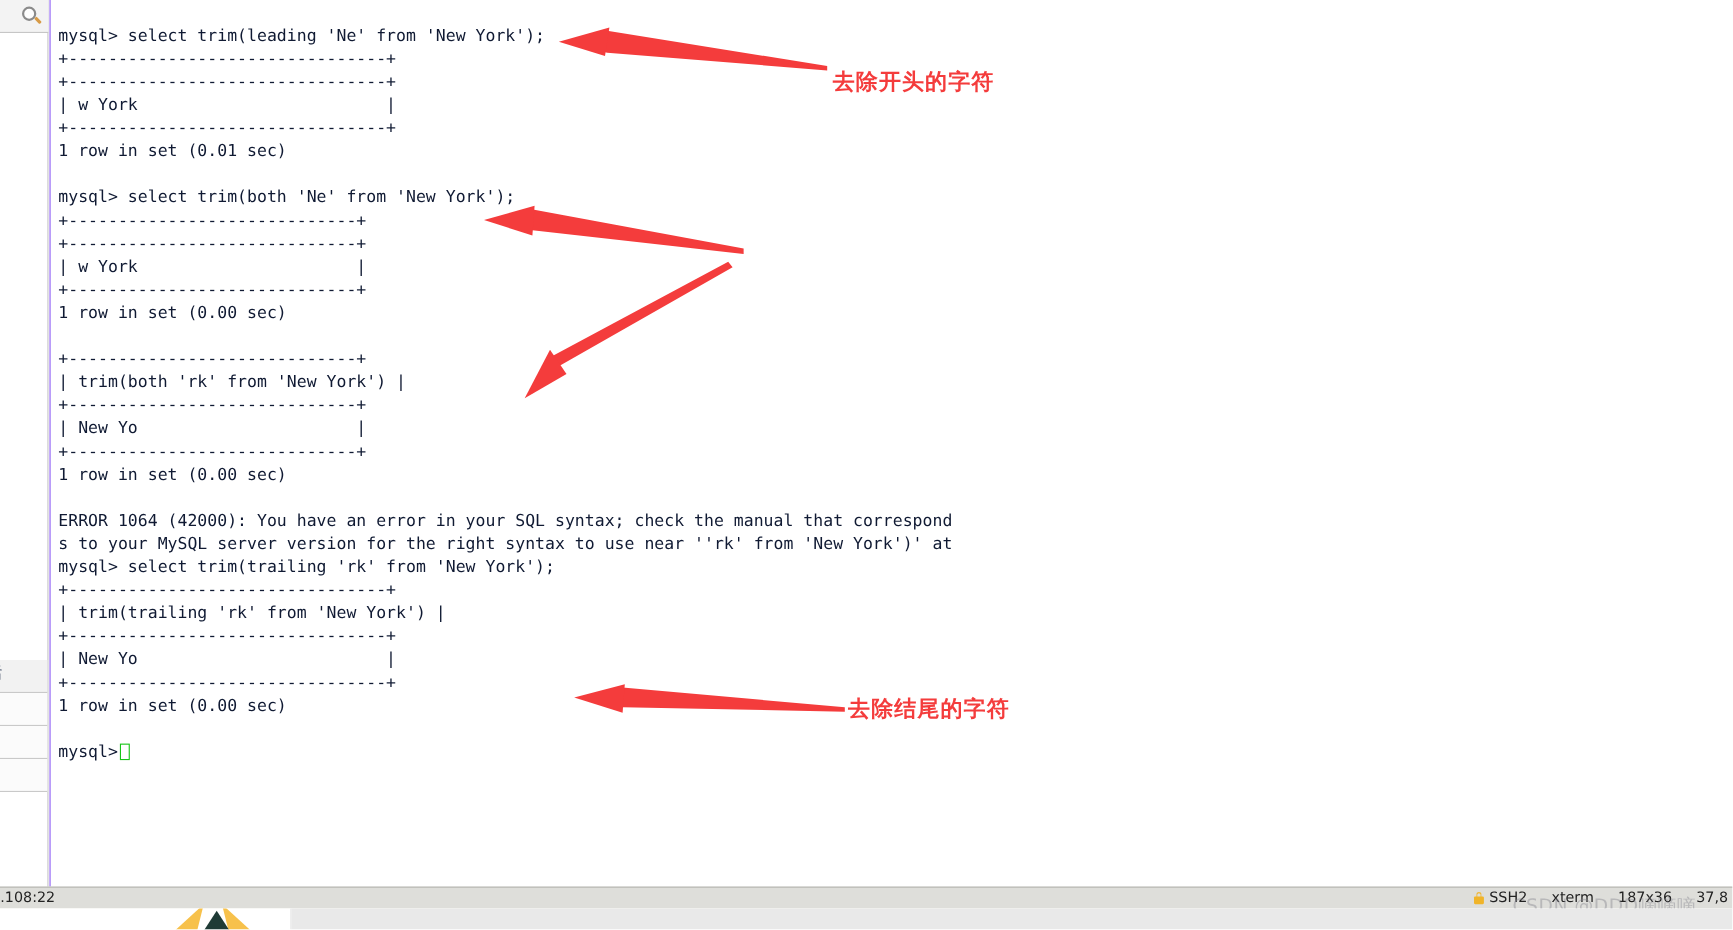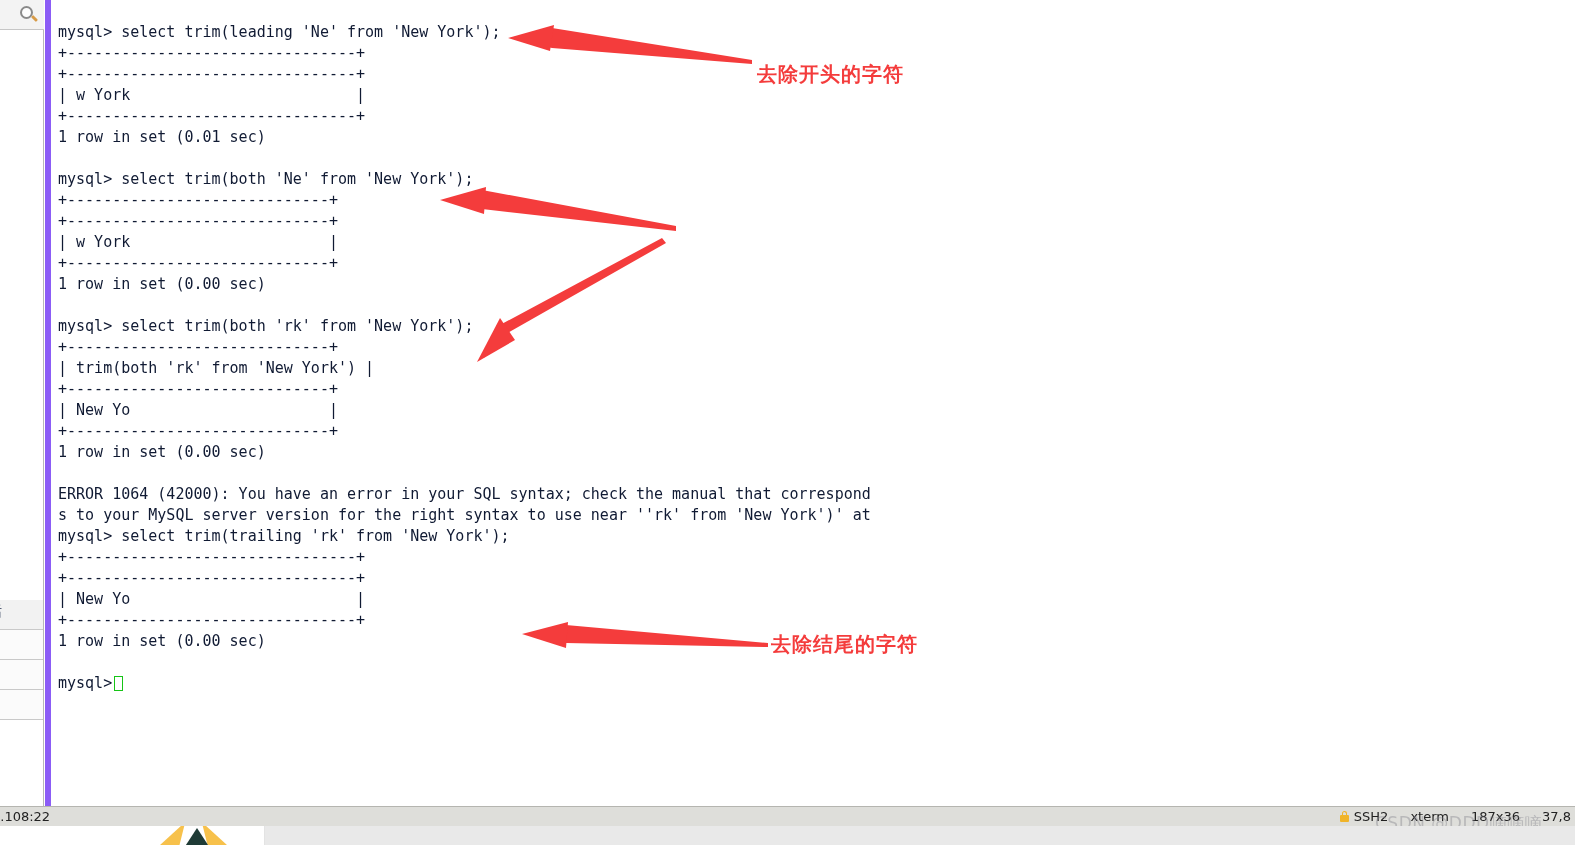--- a/index.html
+++ b/index.html
@@ -87,21 +87,21 @@
     font-family: "DejaVu Sans", sans-serif;
   }
 
   
   .terminal {
     position: absolute;
     left: 45px; top: 0;
     width: 1530px;
     height: 806px;
     background: #ffffff;
-    border-left: 6px solid #8b5cf6;
+    border-left: 1px solid #8b5cf6;
     overflow: hidden;
   }
   .term-lines {
     position: absolute;
     left: 7px; top: 22px;
     width: 1515px;
   }
   .term-line {
     height: 21px;
     line-height: 21px;
@@ -282,32 +282,32 @@
       <div class="term-line">+--------------------------------+</div>
       <div class="term-line">1 row in set (0.01 sec)</div>
       <div class="term-line blank"></div>
       <div class="term-line">mysql&gt; select trim(both 'Ne' from 'New York');</div>
       <div class="term-line">+-----------------------------+</div>
       <div class="term-line">+-----------------------------+</div>
       <div class="term-line">| w York                      |</div>
       <div class="term-line">+-----------------------------+</div>
       <div class="term-line">1 row in set (0.00 sec)</div>
       <div class="term-line blank"></div>
-      <div class="term-line">mysql&gt; select trim(both 'rk' from 'New York');</div>
       <div class="term-line">+-----------------------------+</div>
       <div class="term-line">| trim(both 'rk' from 'New York') |</div>
       <div class="term-line">+-----------------------------+</div>
       <div class="term-line">| New Yo                      |</div>
       <div class="term-line">+-----------------------------+</div>
       <div class="term-line">1 row in set (0.00 sec)</div>
       <div class="term-line blank"></div>
       <div class="term-line">ERROR 1064 (42000): You have an error in your SQL syntax; check the manual that correspond</div>
       <div class="term-line">s to your MySQL server version for the right syntax to use near ''rk' from 'New York')' at</div>
       <div class="term-line">mysql&gt; select trim(trailing 'rk' from 'New York');</div>
       <div class="term-line">+--------------------------------+</div>
+      <div class="term-line">| trim(trailing 'rk' from 'New York') |</div>
       <div class="term-line">+--------------------------------+</div>
       <div class="term-line">| New Yo                         |</div>
       <div class="term-line">+--------------------------------+</div>
       <div class="term-line">1 row in set (0.00 sec)</div>
       <div class="term-line blank"></div>
       <div class="term-line cursor-line"><span>mysql&gt;</span><span class="cursor-box"></span></div>
     </div>
   </div>
 
   <div class="anno-layer">

